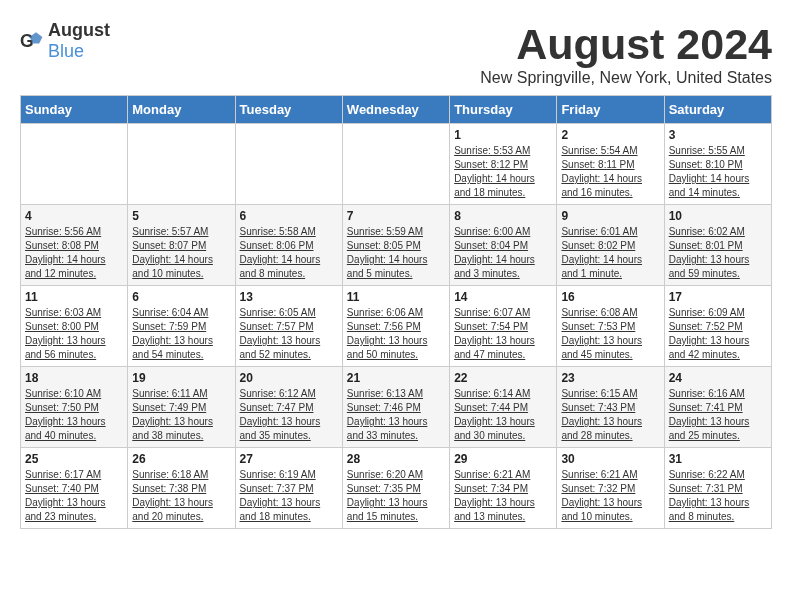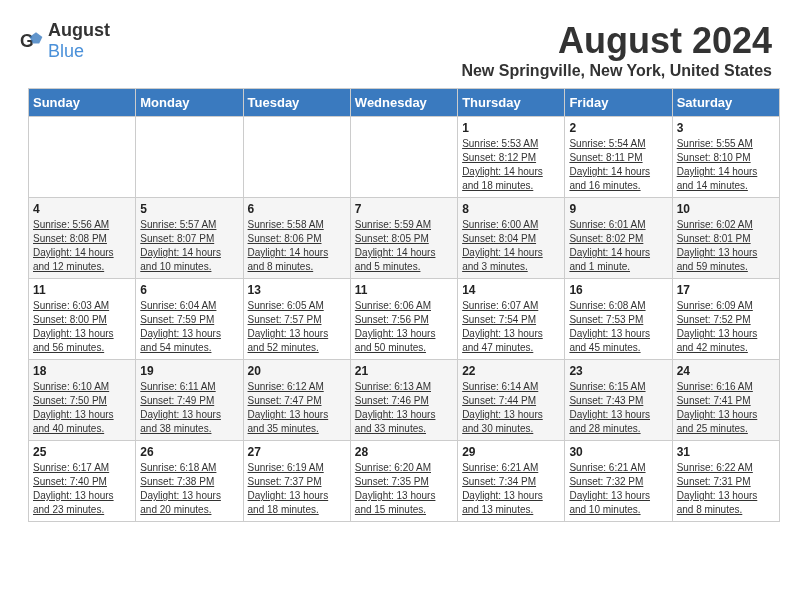--- a/index.html
+++ b/index.html
@@ -32,35 +32,34 @@
       color: #4a90d9;
     }
     .logo-icon {
       width: 24px;
       height: 24px;
     }
     .title-area {
       text-align: right;
     }
     .month-year {
-      font-size: 36px;
+      font-size: 43px;
       font-weight: bold;
       color: #333;
     }
     .location {
       font-size: 16px;
       color: #333;
-      font-weight: bold;
+      font-weight: normal;
       text-align: right;
     }
     table {
       width: 100%;
       border-collapse: collapse;
       font-size: 11px;
-      margin-left: 8px;
     }
     thead tr th {
       background-color: #3a7abf;
       color: #fff;
       padding: 6px 4px;
       text-align: left;
       font-size: 13px;
       font-weight: bold;
       border: 1px solid #ccc;
     }

